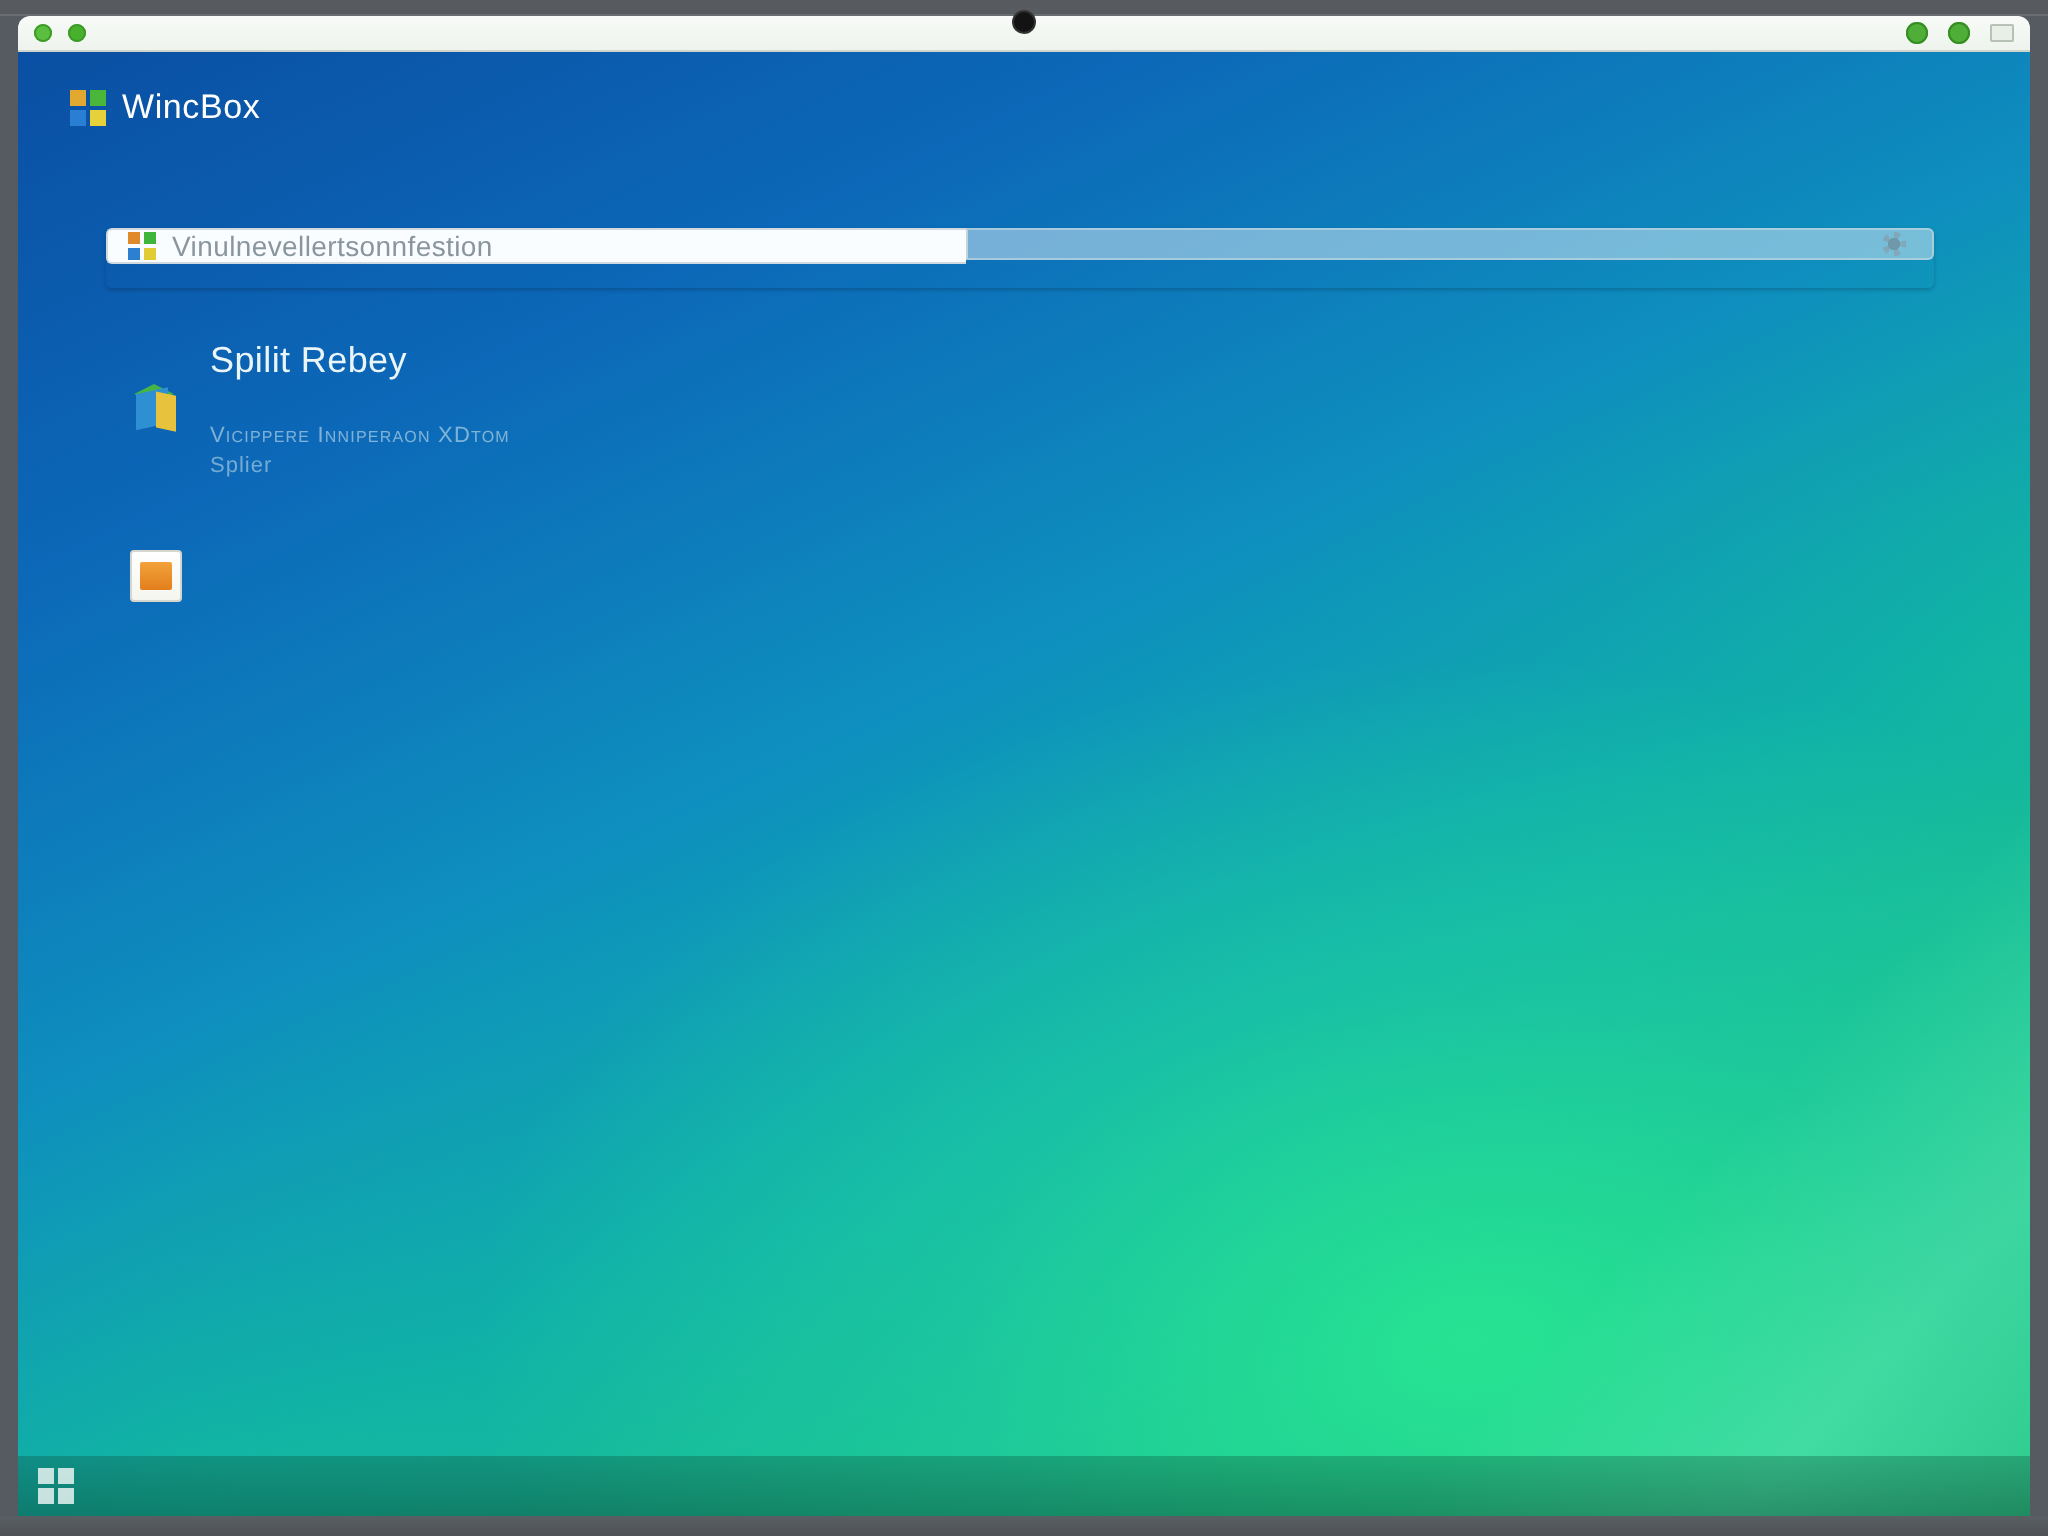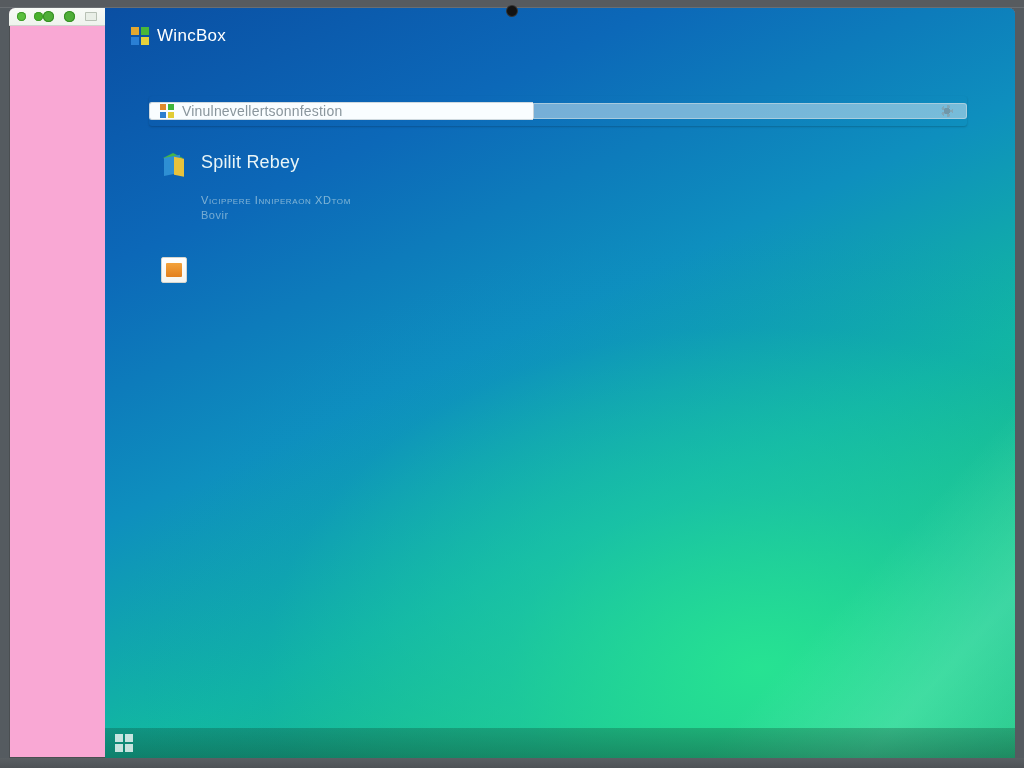--- a/index.html
+++ b/index.html
@@ -3,21 +3,21 @@
 <meta charset="utf-8">
 <style>
 * { box-sizing: border-box; margin: 0; padding: 0; }
 html, body { width: 1024px; height: 768px; overflow: hidden; font-family: "Segoe UI", Tahoma, sans-serif; }
 body { background: #555b60; display: flex; flex-direction: column; }
 
 
 .bezel { height: 8px; background: #575b5f; position: relative; border-bottom: 1px solid #6a6e72; }
 .camera { position: absolute; left: 50%; top: 6px; width: 10px; height: 10px; background: #131313; border-radius: 50%; transform: translateX(-50%); box-shadow: 0 0 0 1px #333; z-index: 50; }
 
-.screen-frame { flex: 1; margin: 0 9px 0 9px; border-radius: 6px 6px 0 0; overflow: hidden; box-shadow: 0 0 0 1px #4a4e51 inset; display: flex; flex-direction: row; position: relative; background: #f9a8d4; }
+.screen-frame { flex: 1; margin: 0 9px 0 9px; border-radius: 6px 6px 0 0; overflow: hidden; box-shadow: 0 0 0 1px #4a4e51 inset; display: flex; flex-direction: column; position: relative; background: #14532d; }
 
 
 .titlebar { height: 18px; background: linear-gradient(#f8fbf7,#eef3ed); display: flex; align-items: center; padding: 0 8px; border-bottom: 1px solid #cfd4cd; position: relative; }
 .titlebar .left { display: flex; gap: 8px; align-items: center; }
 .tb-circle { width: 9px; height: 9px; border-radius: 50%; background: #5abf3e; box-shadow: inset 0 0 0 1px #3e9a28; }
 .tb-circle.g2 { background: #48b12c; }
 .titlebar .right { margin-left: auto; display: flex; gap: 10px; align-items: center; }
 .tb-ico { width: 11px; height: 11px; border-radius: 50%; background: #4fae38; box-shadow: inset 0 0 0 1px #358d23; }
 .tb-ico.sq { border-radius: 2px; background: #e9efe7; box-shadow: inset 0 0 0 1px #b8c1b5; width: 12px; height: 9px; border-radius: 1px; }
 
@@ -31,33 +31,33 @@
 
 .brand { position: absolute; top: 18px; left: 26px; display: flex; align-items: center; gap: 8px; color: #fff; font-size: 17px; font-weight: 400; letter-spacing: .3px; }
 .brand .logo-sq { width: 18px; height: 18px; position: relative; }
 .brand .logo-sq span { position: absolute; width: 8px; height: 8px; }
 .brand .logo-sq .a { left:0; top:0; background:#e2a82f; }
 .brand .logo-sq .b { right:0; top:0; background:#4ab73a; }
 .brand .logo-sq .c { left:0; bottom:0; background:#2a7fd4; }
 .brand .logo-sq .d { right:0; bottom:0; background:#e6d13b; }
 
 
-.searchbar { position: absolute; top: 88px; left: 44px; right: 48px; height: 30px; display: flex; align-items: center; border-radius: 3px; box-shadow: 0 1px 2px rgba(0,0,0,.2); }
+.searchbar { position: absolute; top: 88px; left: 44px; right: 48px; height: 30px; display: flex; align-items: flex-start; border-radius: 3px; box-shadow: 0 1px 2px rgba(0,0,0,.2); }
 .searchbar .seg-left { flex: 0 0 47%; background: #f9fdff; border: 1px solid #cfd9df; border-right: none; border-radius: 3px 0 0 3px; display: flex; align-items: center; padding: 0 10px; gap: 8px; }
 .searchbar .mini-logo { width: 14px; height: 14px; position: relative; flex: 0 0 14px; }
 .searchbar .mini-logo span { position: absolute; width: 6px; height: 6px; }
 .searchbar .mini-logo .a{left:0;top:0;background:#e08a2b;} .searchbar .mini-logo .b{right:0;top:0;background:#3fb53b;} .searchbar .mini-logo .c{left:0;bottom:0;background:#2d7fcf;} .searchbar .mini-logo .d{right:0;bottom:0;background:#e2cc35;}
 .searchbar input { flex:1; border:none; background:transparent; outline:none; font-size: 14px; color:#7f8c93; letter-spacing:.2px; }
 .searchbar input::placeholder { color:#8a969d; }
 .searchbar .seg-right { flex: 1; background: rgba(205,228,240,.55); border: 1px solid rgba(190,214,226,.7); border-left: 1px solid #c7d3da; border-radius: 0 3px 3px 0; display: flex; align-items: center; justify-content: flex-end; padding-right: 12px; }
 .gear { width: 14px; height: 14px; border-radius: 50%; background: radial-gradient(circle,#6b7a82 30%,transparent 32%), conic-gradient(#8a979e 0 10%,transparent 0 20%,#8a979e 0 30%,transparent 0 40%,#8a979e 0 50%,transparent 0 60%,#8a979e 0 70%,transparent 0 80%,#8a979e 0 90%,transparent 0); border-radius:50%; -webkit-mask: radial-gradient(circle,#000 60%,transparent 62%); mask: radial-gradient(circle,#000 60%,transparent 62%); opacity:.55; }
 
 
 .results { position: absolute; top: 144px; left: 56px; right: 60px; display: flex; flex-direction: column; gap: 34px; }
-.result { display: flex; gap: 14px; align-items: flex-start; }
+.result { display: flex; gap: 14px; align-items: center; }
 .result .ricon { width: 26px; height: 26px; margin-top: 2px; flex: 0 0 26px; position: relative; }
 .ricon.cube { perspective: 60px; }
 .ricon.cube .face { position:absolute; inset:0; }
 .ricon.cube .f1 { background:#2e8fd3; transform: skewY(-12deg) translate(3px,3px); width:16px; height:18px; }
 .ricon.cube .f2 { background:#e7c23c; transform: skewY(12deg) translate(13px,1px); width:10px; height:18px; }
 .ricon.cube .f3 { background:#46b547; transform: translate(5px,-3px) scaleY(.5) rotate(45deg); width:14px; height:14px; }
 .ricon.folder { background: linear-gradient(#fff,#f5f5f0); border:1px solid #d6d6ce; border-radius:2px; }
 .ricon.folder::after { content:""; position:absolute; left:4px; top:5px; width:16px; height:14px; background:linear-gradient(#f3a23b,#e27f1d); border-radius:1px; }
 .result .body { color: #e6f2f4; }
 .result .title { font-size: 18px; font-weight: 300; color: #e9f5f7; letter-spacing:.2px; }
@@ -124,21 +124,21 @@
 
       <div class="result">
         <div class="ricon cube">
           <span class="face f3"></span>
             <span class="face f1"></span>
             <span class="face f2"></span>
         </div>
         <div class="body">
           <div class="title">Spilit Rebey</div>
           <div class="meta">Vicippere Inniperaon XDtom</div>
-          <div class="meta2">Bovir</div>
+          <div class="meta2">Splier</div>
         </div>
       </div>
 
       <div class="result">
         <div class="ricon folder"></div>
       </div>
 
     </div>
 
     <div class="taskbar">

